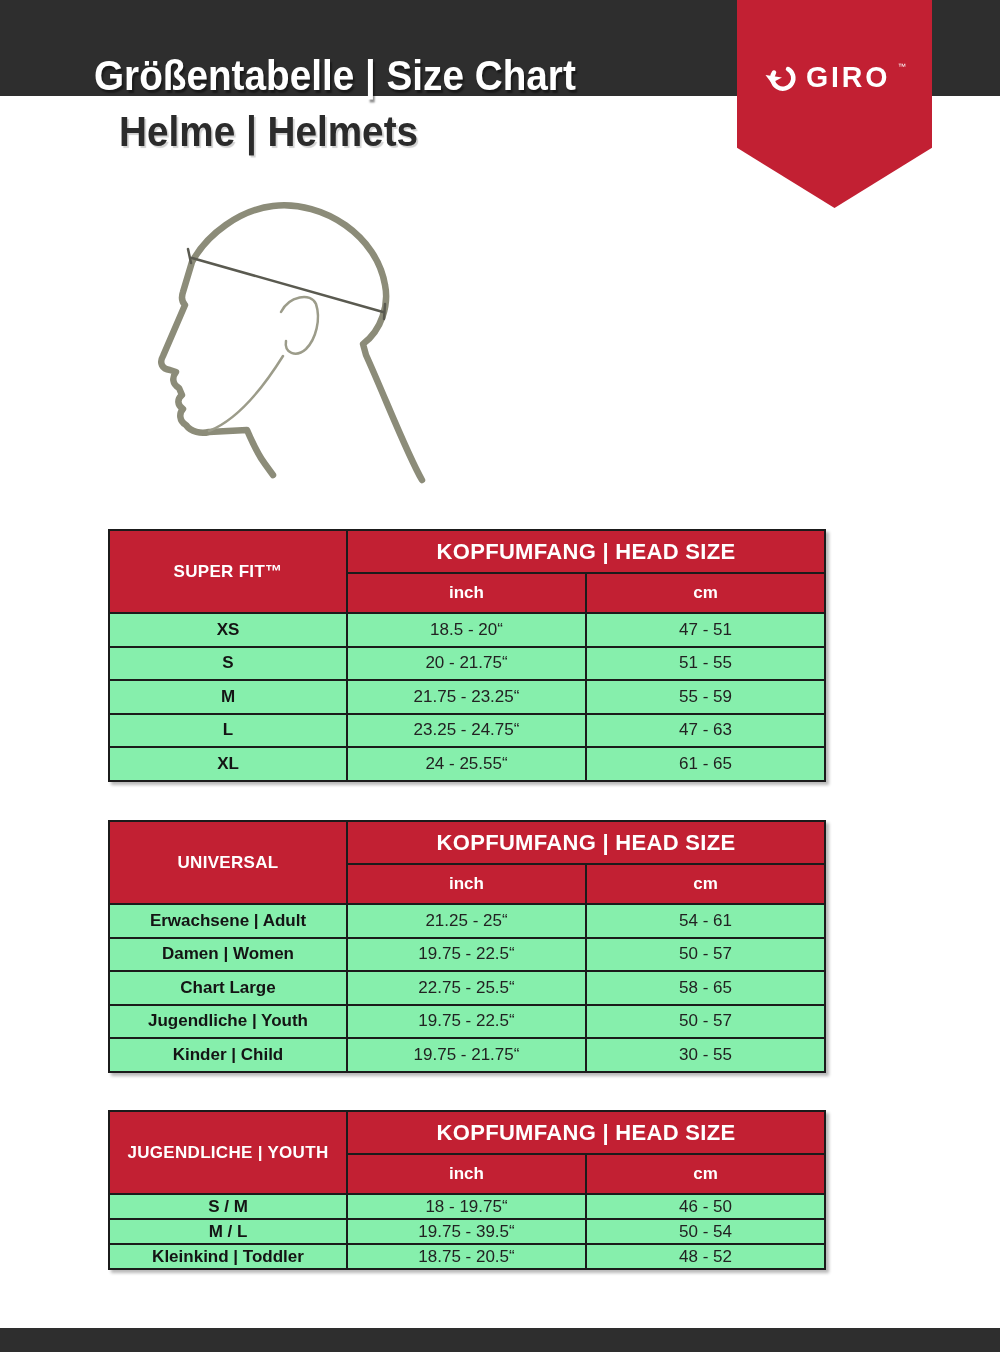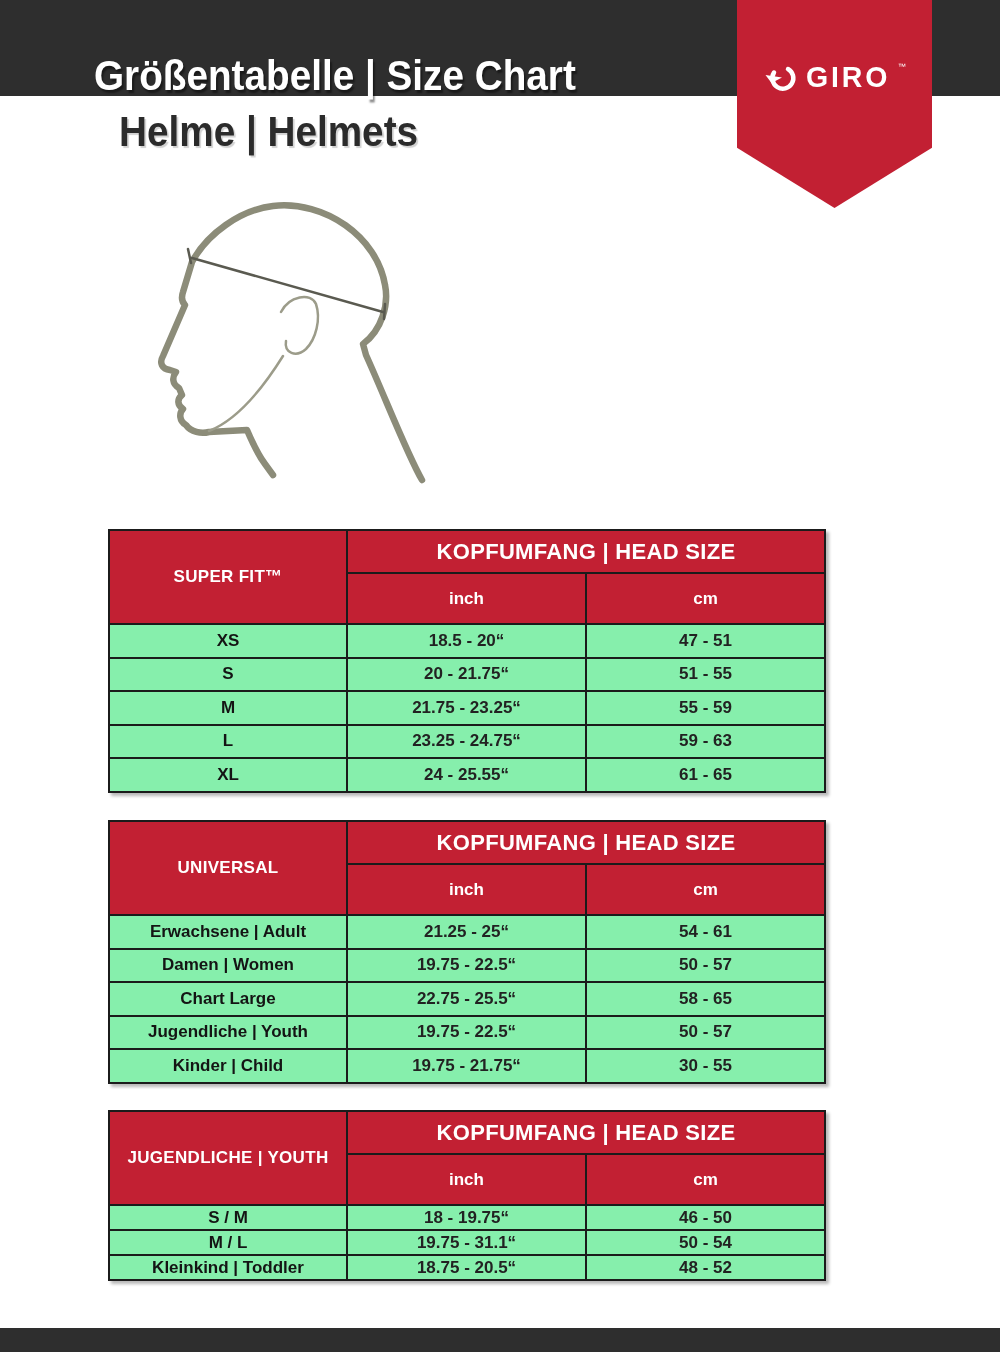--- a/index.html
+++ b/index.html
@@ -96,36 +96,36 @@
     box-shadow: 3px 3px 3px rgba(0,0,0,0.28);
     background: #86efac;
   }
   .size-table th, .size-table td {
     border: 2px solid #1b1b1b;
     text-align: center;
     vertical-align: middle;
     padding: 0;
   }
   .size-table thead tr.r1 { height: 43px; }
-  .size-table thead tr.r2 { height: 51px; }
+  .size-table thead tr.r2 { height: 40px; }
   .size-table tbody tr    { height: 33.5px; }
   table.t3 tbody tr       { height: 25px; }
 
   .size-table .cat,
   .size-table .hdr,
   .size-table .sub {
     background: #c22033;
     color: #ffffff;
     font-weight: bold;
   }
   .size-table .cat { font-size: 17px; letter-spacing: 0.3px; }
   .size-table .hdr { font-size: 22px; letter-spacing: 0.3px; }
   .size-table .sub { font-size: 17px; }
   .size-table .lbl { font-size: 17px; font-weight: bold; color: #141414; margin-left: 42px; }
-  .size-table td.val { font-size: 17px; color: #222222; font-weight: bold; }
+  .size-table td.val { font-size: 17px; color: #222222; font-weight: normal; }
 
   
   .bottombar {
     position: absolute;
     left: 0; bottom: 0;
     width: 100%; height: 24px;
     background: #2e2e2e;
   }
 </style>
 </head>
@@ -209,21 +209,21 @@
         <td class="val">51 - 55</td>
       </tr>
       <tr>
         <td class="lbl">M</td>
         <td class="val">21.75 - 23.25“</td>
         <td class="val">55 - 59</td>
       </tr>
       <tr>
         <td class="lbl">L</td>
         <td class="val">23.25 - 24.75“</td>
-        <td class="val">59 - 63</td>
+        <td class="val">47 - 63</td>
       </tr>
       <tr>
         <td class="lbl">XL</td>
         <td class="val">24 - 25.55“</td>
         <td class="val">61 - 65</td>
       </tr>
     </tbody>
   </table>
 
   <table class="size-table t2" style="top:820px">
@@ -288,21 +288,21 @@
       </tr>
     </thead>
     <tbody>
       <tr>
         <td class="lbl">S / M</td>
         <td class="val">18 - 19.75“</td>
         <td class="val">46 - 50</td>
       </tr>
       <tr>
         <td class="lbl">M / L</td>
-        <td class="val">19.75 - 31.1“</td>
+        <td class="val">19.75 - 39.5“</td>
         <td class="val">50 - 54</td>
       </tr>
       <tr>
         <td class="lbl">Kleinkind | Toddler</td>
         <td class="val">18.75 - 20.5“</td>
         <td class="val">48 - 52</td>
       </tr>
     </tbody>
   </table>
 

